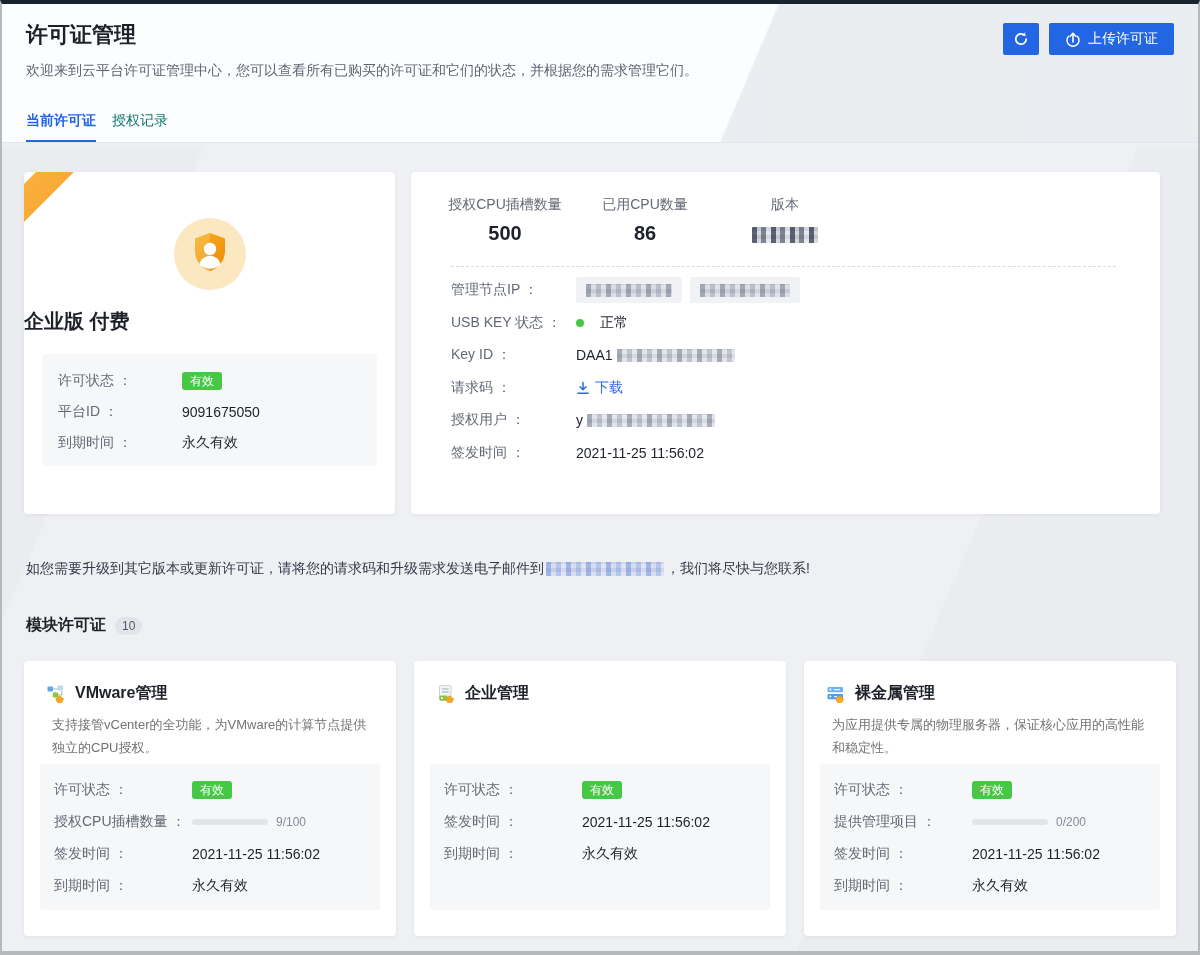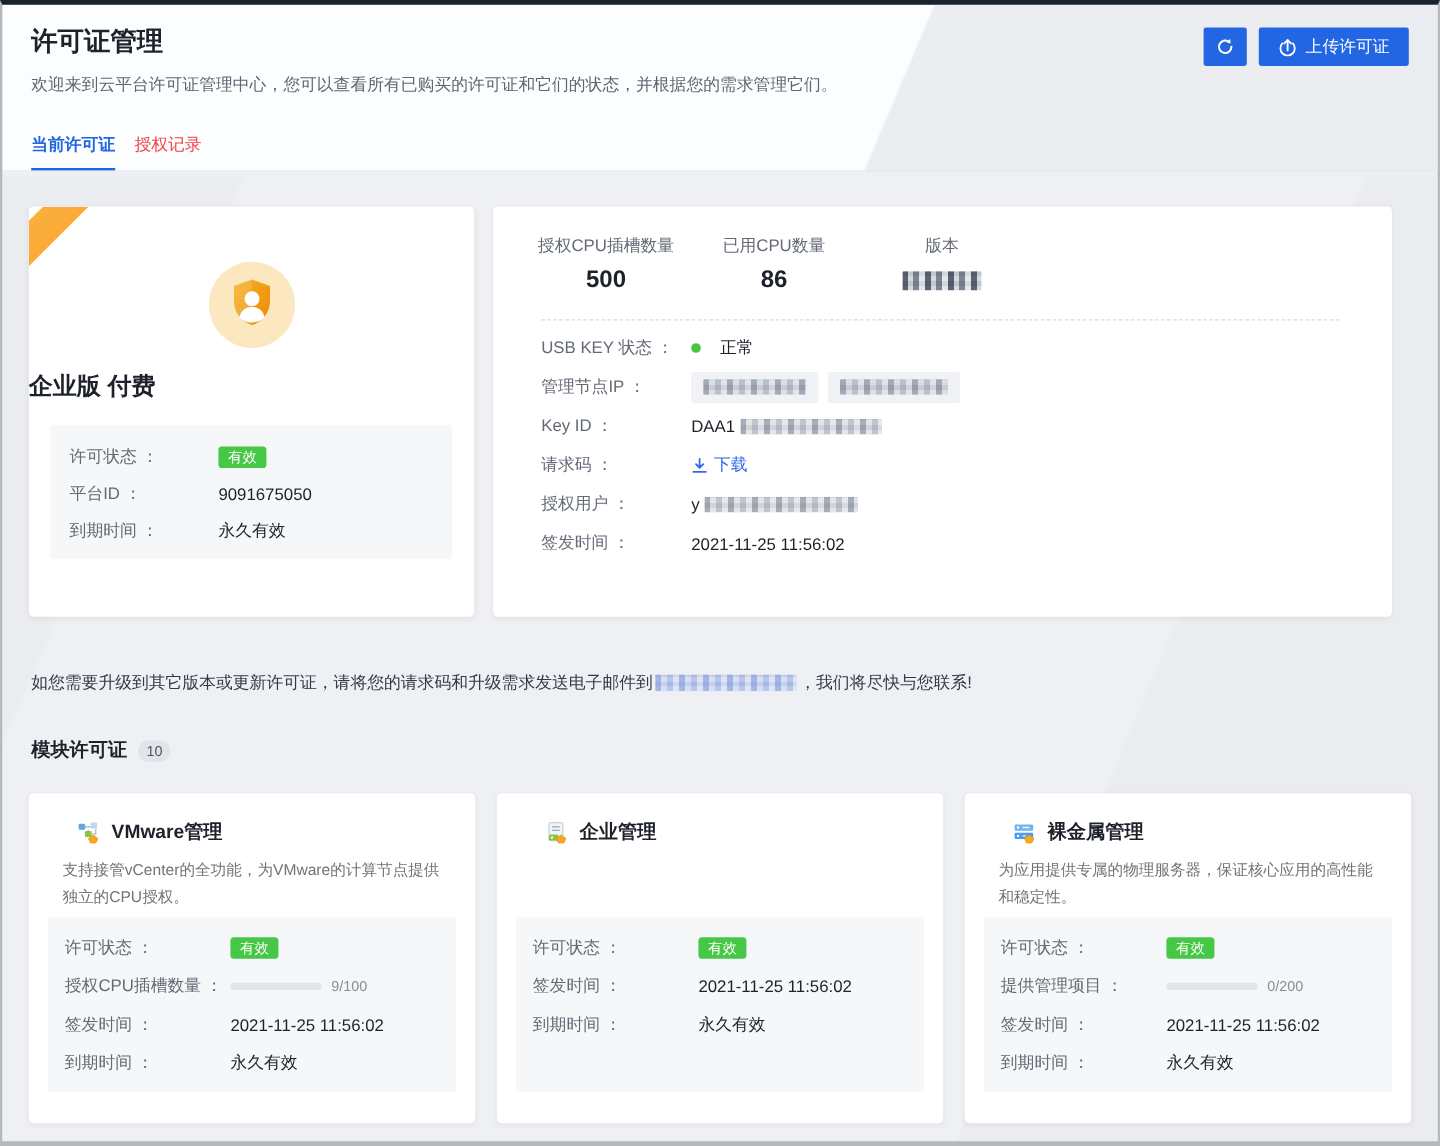--- a/index.html
+++ b/index.html
@@ -18,21 +18,21 @@
   .page-title { position:absolute; left:24px; top:16px; font-size:22px; font-weight:700; color:#1d2129; }
   .page-subtitle { position:absolute; left:24px; top:58px; font-size:14px; color:#5e6674; }
 
   .hdr-actions { position:absolute; right:24px; top:19px; display:flex; gap:10px; }
   .btn { background:#2266e4; color:#fff; border:none; border-radius:2px; height:32px;
          display:flex; align-items:center; justify-content:center; cursor:pointer; font-size:14px; }
   .btn-refresh { width:36px; }
   .btn-upload { padding:0 16px; gap:7px; }
 
   .tabs { position:absolute; left:0; bottom:0; right:0; height:36px; border-bottom:1px solid #e5e6eb; }
-  .tab { position:absolute; top:0; height:35px; line-height:26px; font-size:14px; color:#ef4444; cursor:pointer; }
+  .tab { position:absolute; top:0; height:35px; line-height:26px; font-size:14px; color:#0f766e; cursor:pointer; }
   .tab.active { color:#2266e4; font-weight:600; border-bottom:2px solid #2266e4; }
   .tab-1 { left:24px; }
   .tab-2 { left:110px; }
 
   
   .content { position:absolute; left:0; top:143px; right:0; bottom:0; background:#eef0f3; }
   .content-deco { position:absolute; inset:0; pointer-events:none;
                   background:linear-gradient(113deg, transparent 73.8%, rgba(33,40,60,.02) 74%),
                              linear-gradient(293deg, transparent 86.8%, rgba(33,40,60,.02) 87%); }
 
@@ -89,21 +89,21 @@
   
   .notice { position:absolute; left:24px; top:413px; font-size:14px; color:#33394a; display:flex; align-items:center; }
   .section-head { position:absolute; left:24px; top:468px; display:flex; align-items:center; gap:9px; }
   .section-title { font-size:16px; font-weight:700; color:#1d2129; }
   .count-pill { background:#e2e4e9; color:#4e5969; font-size:12px; font-weight:400;
                 line-height:18px; padding:0 7px; border-radius:9px; }
 
   
   .module-card { top:514px; width:372px; height:275px; }
   .mc-1 { left:22px; } .mc-2 { left:412px; } .mc-3 { left:802px; }
-  .mc-head { display:flex; align-items:center; gap:9px; padding:22px 28px 0 40px; }
+  .mc-head { display:flex; align-items:center; gap:9px; padding:22px 28px 0 22px; }
   .mc-title { font-size:16px; font-weight:700; color:#1d2129; }
   .mc-desc { padding:10px 28px 0 28px; font-size:13px; color:#737373; line-height:1.75; }
   .mc-panel { position:absolute; left:16px; right:16px; top:103px; height:146px;
               background:#f6f7f9; border-radius:3px; padding:10px 14px; }
   .mc-row { display:flex; align-items:center; height:32px; }
   .mc-label { width:138px; color:#636a75; }
   .mc-value { color:#1d2129; }
 
   .progress-wrap { display:flex; align-items:center; gap:8px; }
   .progress-track { width:76px; height:6px; background:#e2e4e9; border-radius:3px; overflow:hidden; }
@@ -200,36 +200,36 @@
         </div>
         <div class="stat">
           <div class="stat-label">版本</div>
           <div class="stat-value"><span class="mosaic mosaic-dark" style="width:66px;"></span></div>
         </div>
       </div>
       <div class="dashed-div"></div>
 
       <div class="detail-rows">
         <div class="d-row">
-          <span class="d-label">USB KEY 状态 ：</span>
-          <span class="d-value">
-              <span class="status-dot"></span>
-              <span>正常</span>
-            </span>
-        </div>
-        <div class="d-row">
           <span class="d-label">管理节点IP ：</span>
           <span class="d-value">
             <span class="chip">
                 <span class="mosaic" style="width:86px;"></span>
               </span>
             <span class="chip">
                 <span class="mosaic" style="width:90px;"></span>
               </span>
           </span>
+        </div>
+        <div class="d-row">
+          <span class="d-label">USB KEY 状态 ：</span>
+          <span class="d-value">
+              <span class="status-dot"></span>
+              <span>正常</span>
+            </span>
         </div>
         <div class="d-row">
           <span class="d-label">Key ID ：</span>
           <span class="d-value">
               <span>DAA1</span>
               <span class="mosaic" style="width:118px; margin-left:-4px;"></span>
             </span>
         </div>
         <div class="d-row">
           <span class="d-label">请求码 ：</span>

